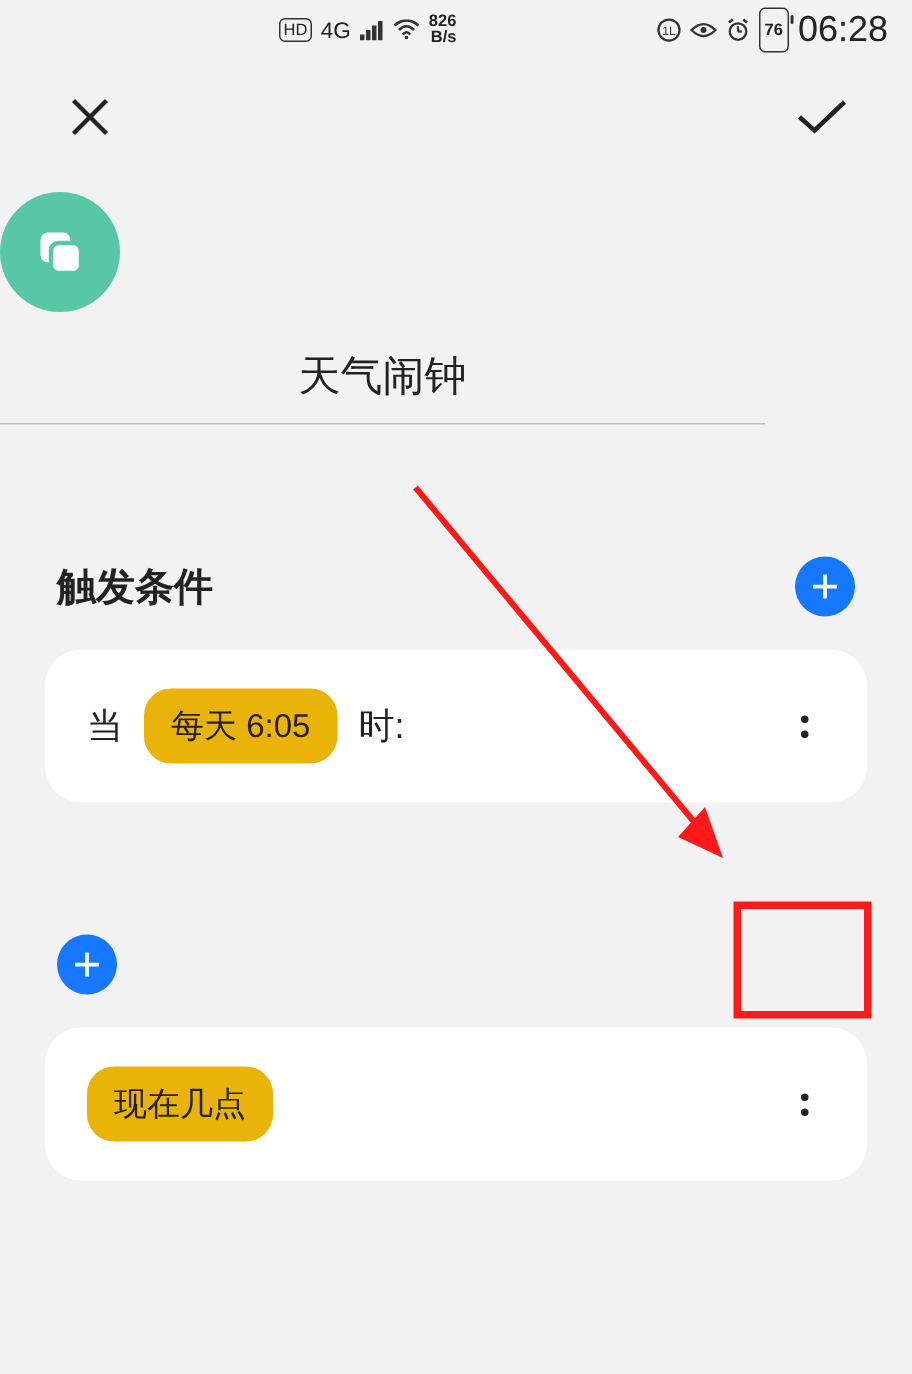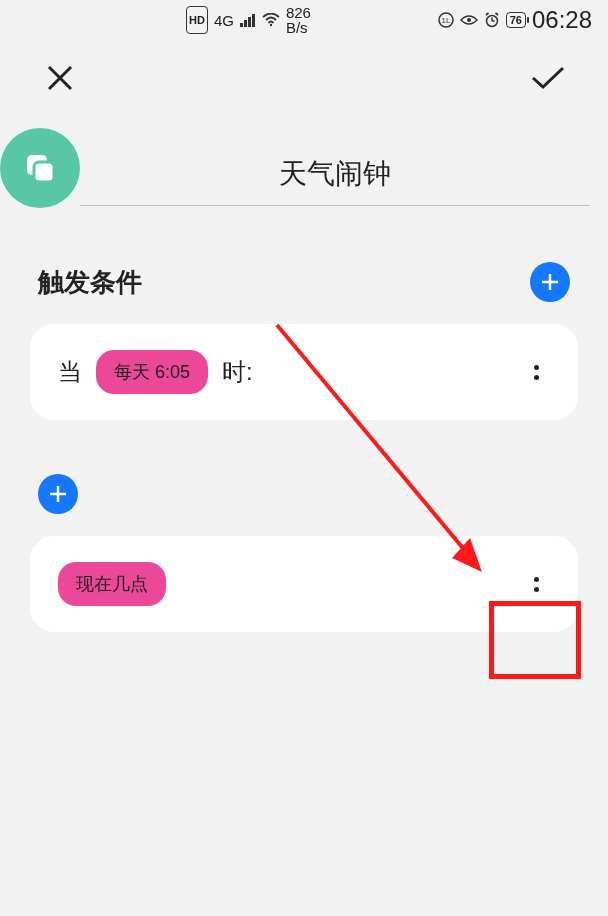--- a/index.html
+++ b/index.html
@@ -1,40 +1,40 @@
 <!DOCTYPE html>
 <html><head>
 <meta charset="utf-8">
 <style>
   * { box-sizing: border-box; margin: 0; padding: 0; }
   html, body { width: 608px; height: 916px; font-family: -apple-system, "Helvetica Neue", Arial, "PingFang SC", sans-serif; background: #f2f2f2; color: #222; }
   .statusbar { height: 40px; display: flex; align-items: center; justify-content: space-between; padding: 0 16px; font-size: 16px; }
   .statusbar .left, .statusbar .right { display: flex; align-items: center; gap: 6px; }
-  .statusbar .rate { line-height: 1; font-size: 15px; display:inline-flex; flex-direction:column; align-items:flex-start; }
+  .statusbar .rate { line-height: 1; font-size: 11px; display:inline-flex; flex-direction:column; align-items:flex-end;font-weight:bold; }
   .statusbar svg { display:block; }
   .topbar { display: flex; justify-content: space-between; align-items: center; padding: 18px 40px 0 40px; }
   .topbar .xbtn, .topbar .chkbtn { width: 40px; height: 40px; display:flex; align-items:center; justify-content:center; }
-  .header { display:flex; flex-direction:row; align-items:center; margin-top:30px;font-family:Liberation Mono, monospace; }
+  .header { display:flex; flex-direction:column; margin-top:30px;font-family:Liberation Mono, monospace; }
   .appicon { width:80px; height:80px; border-radius:50%; background:#57c7a5; display:flex; align-items:center; justify-content:center; }
   .titlewrap { margin-top:24px; width:510px; text-align:center; }
   .title { font-size:28px; padding-bottom:12px; }
   .titleline { border-bottom:1px solid #bfbfbf; }
-  .section { padding: 0 30px; margin-top:54px; }
+  .section { padding: 0 30px; margin-top:88px; }
   .section-head { display:flex; justify-content:space-between; align-items:center; padding: 0 8px; }
   .section-head h2 { font-size:26px; font-weight:600; }
   .addbtn { width:40px; height:40px; border-radius:50%; background:#1677ff; display:flex; align-items:center; justify-content:center; color:#fff; }
   .card { background:#fff; border-radius:24px; margin-top:22px; padding:26px 28px; display:flex; align-items:center; justify-content:space-between; }
   .card .content { display:flex; align-items:center; gap:14px; font-size:24px; }
-  .chip { background:#ec4899; border-radius:18px; padding:10px 18px; font-size:18px; font-weight:500; }
+  .chip { background:#eab308; border-radius:18px; padding:10px 18px; font-size:22px; font-weight:500; }
   .morebtn { width:28px; height:28px; display:flex; flex-direction:column; align-items:center; justify-content:center; gap:5px; }
   .morebtn .dot { width:5px; height:5px; background:#222; border-radius:50%; }
   .annot-box { position:absolute; border:5px solid #ff1a1a; pointer-events:none; }
   .annot-arrow { position:absolute; pointer-events:none; }
-  .badge { border:1.5px solid #333; border-radius:4px; font-size:11px; padding:4px 2px; font-weight:700; display:inline-flex; align-items:center; height:28px; line-height:1; }
-  .batt { border:1.5px solid #333; border-radius:4px; font-size:11px; padding:0 3px; font-weight:600; display:inline-flex; align-items:center; height:16px; line-height:1; position:relative; }
+  .badge { border:1.5px solid #333; border-radius:4px; font-size:11px; padding:4px 2px; font-weight:400; display:inline-flex; align-items:center; height:16px; line-height:1; }
+  .batt { border:1.5px solid #333; border-radius:4px; font-size:11px; padding:0 3px; font-weight:600; display:inline-flex; align-items:center; height:30px; line-height:1; position:relative; }
   .batt::after { content:""; position:absolute; right:-4px; top:4px; width:2px; height:6px; background:#333; border-radius:1px; }
 </style>
 </head>
 <body>
 
 <div class="statusbar">
   <div class="left" style="margin-left:170px;">
     <span class="badge">HD</span>
     <span style="font-size:15px;">4G</span>
     <svg width="16" height="14" viewBox="0 0 16 14">

